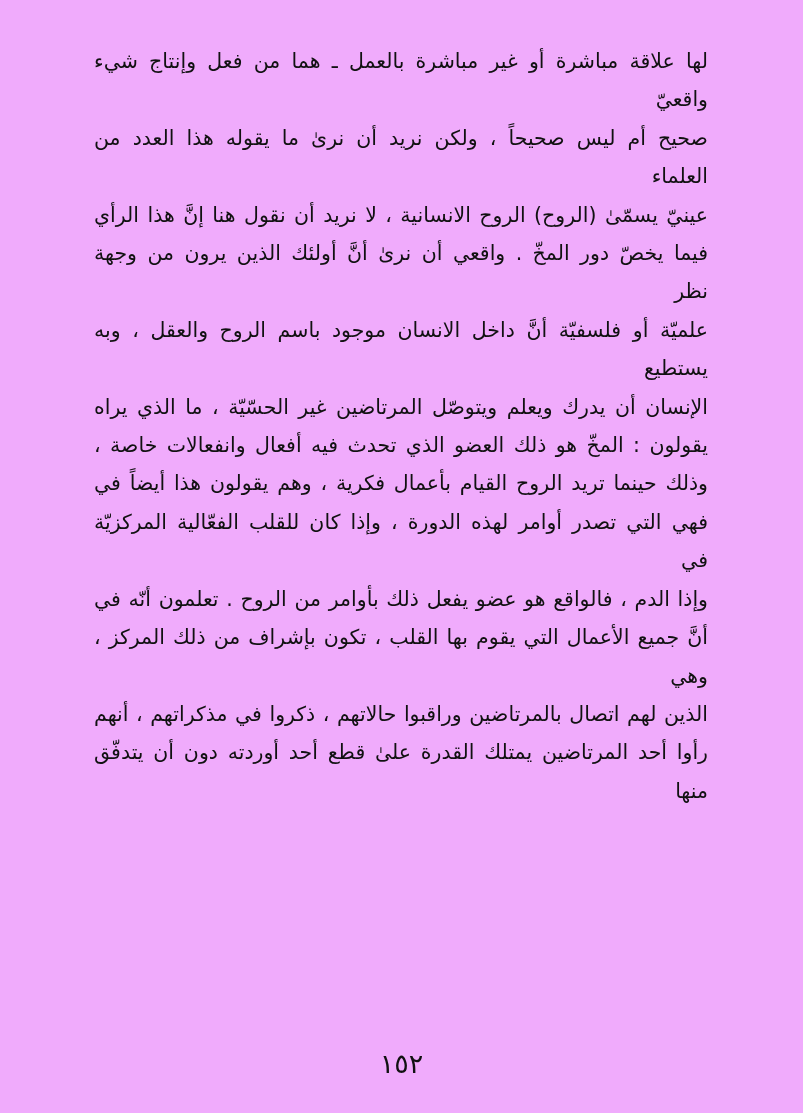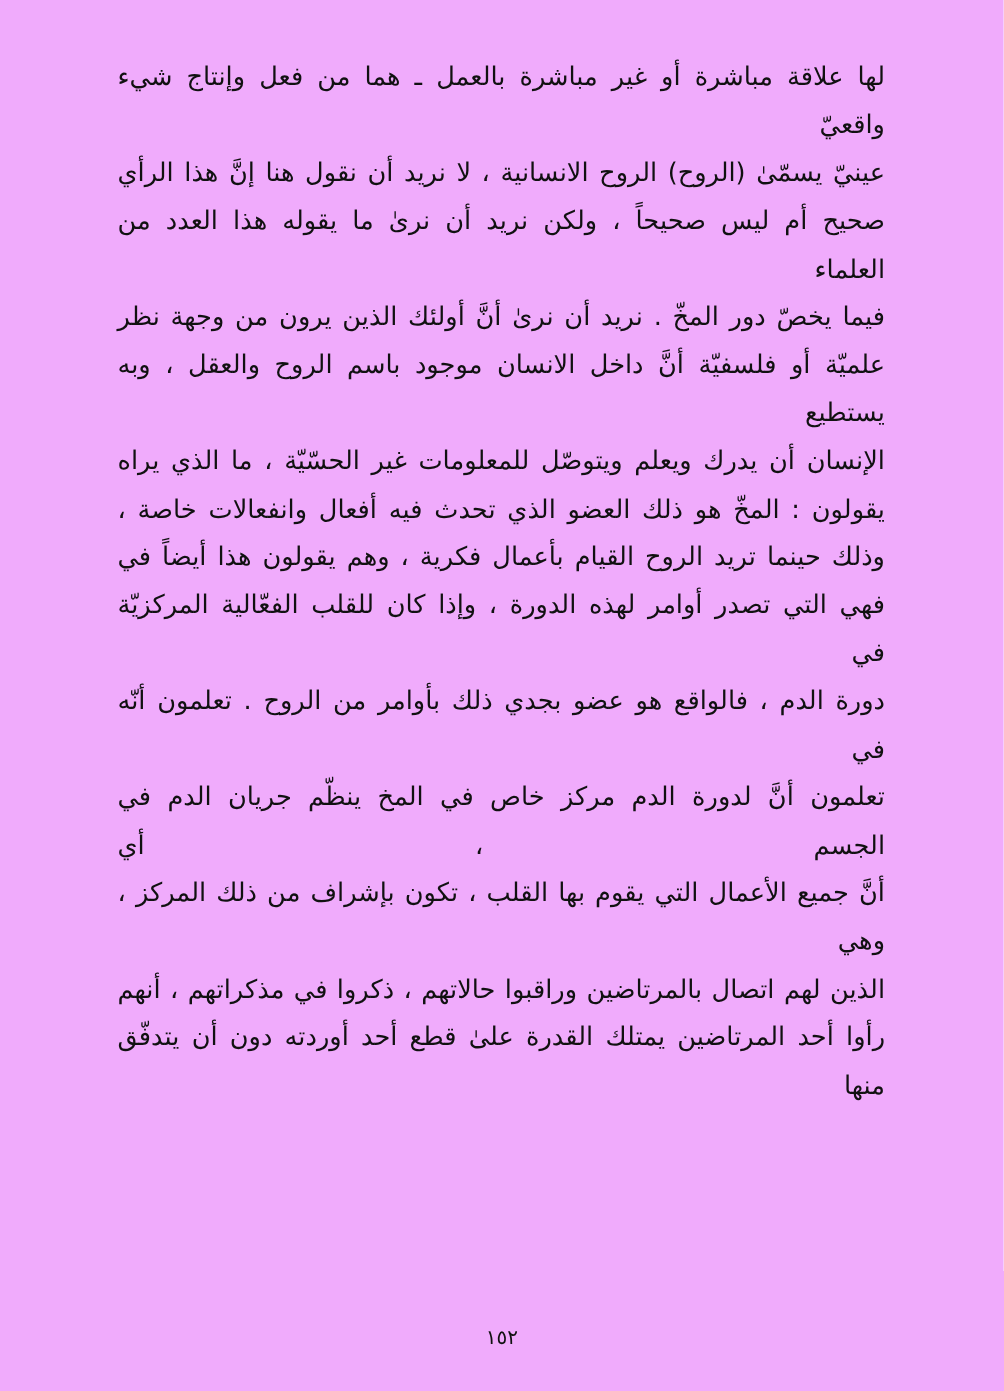--- a/index.html
+++ b/index.html
@@ -35,40 +35,39 @@
     text-align-last: justify;
     word-spacing: 1px;
     white-space: normal;
   }
   .page-number {
     position: absolute;
     bottom: 34px;
     left: 0;
     width: 100%;
     text-align: center;
-    font-size: 16px;
+    font-size: 27px;
     color: #111111;
   }
 </style>
 </head>
 <body>
 
 <div class="page">
   <main class="text-block">
       <div class="para">
         <div class="line">لها علاقة مباشرة أو غير مباشرة بالعمل ـ هما من فعل وإنتاج شيء واقعيّ</div>
+        <div class="line">صحيح أم ليس صحيحاً ، ولكن نريد أن نرىٰ ما يقوله هذا العدد من العلماء</div>
         <div class="line">عينيّ يسمّىٰ (الروح) الروح الانسانية ، لا نريد أن نقول هنا إنَّ هذا الرأي</div>
-        <div class="line">صحيح أم ليس صحيحاً ، ولكن نريد أن نرىٰ ما يقوله هذا العدد من العلماء</div>
-        <div class="line">فيما يخصّ دور المخّ . نريد أن نرىٰ أنَّ أولئك الذين يرون من وجهة نظر</div>
+        <div class="line">فيما يخصّ دور المخّ . واقعي أن نرىٰ أنَّ أولئك الذين يرون من وجهة نظر</div>
         <div class="line">علميّة أو فلسفيّة أنَّ داخل الانسان موجود باسم الروح والعقل ، وبه يستطيع</div>
-        <div class="line">الإنسان أن يدرك ويعلم ويتوصّل للمعلومات غير الحسّيّة ، ما الذي يراه</div>
+        <div class="line">الإنسان أن يدرك ويعلم ويتوصّل المرتاضين غير الحسّيّة ، ما الذي يراه</div>
         <div class="line">يقولون : المخّ هو ذلك العضو الذي تحدث فيه أفعال وانفعالات خاصة ،</div>
         <div class="line">وذلك حينما تريد الروح القيام بأعمال فكرية ، وهم يقولون هذا أيضاً في</div>
         <div class="line">فهي التي تصدر أوامر لهذه الدورة ، وإذا كان للقلب الفعّالية المركزيّة في</div>
-        <div class="line">دورة الدم ، فالواقع هو عضو بجدي ذلك بأوامر من الروح . تعلمون أنّه في</div>
-        <div class="line">تعلمون أنَّ لدورة الدم مركز خاص في المخ ينظّم جريان الدم في الجسم ، أي</div>
+        <div class="line">وإذا الدم ، فالواقع هو عضو يفعل ذلك بأوامر من الروح . تعلمون أنّه في</div>
         <div class="line">أنَّ جميع الأعمال التي يقوم بها القلب ، تكون بإشراف من ذلك المركز ، وهي</div>
         <div class="line">الذين لهم اتصال بالمرتاضين وراقبوا حالاتهم ، ذكروا في مذكراتهم ، أنهم</div>
         <div class="line">رأوا أحد المرتاضين يمتلك القدرة علىٰ قطع أحد أوردته دون أن يتدفّق منها</div>
       </div>
     </main>
   <div class="page-number">١٥٢</div>
 </div>
 
 </body></html>

